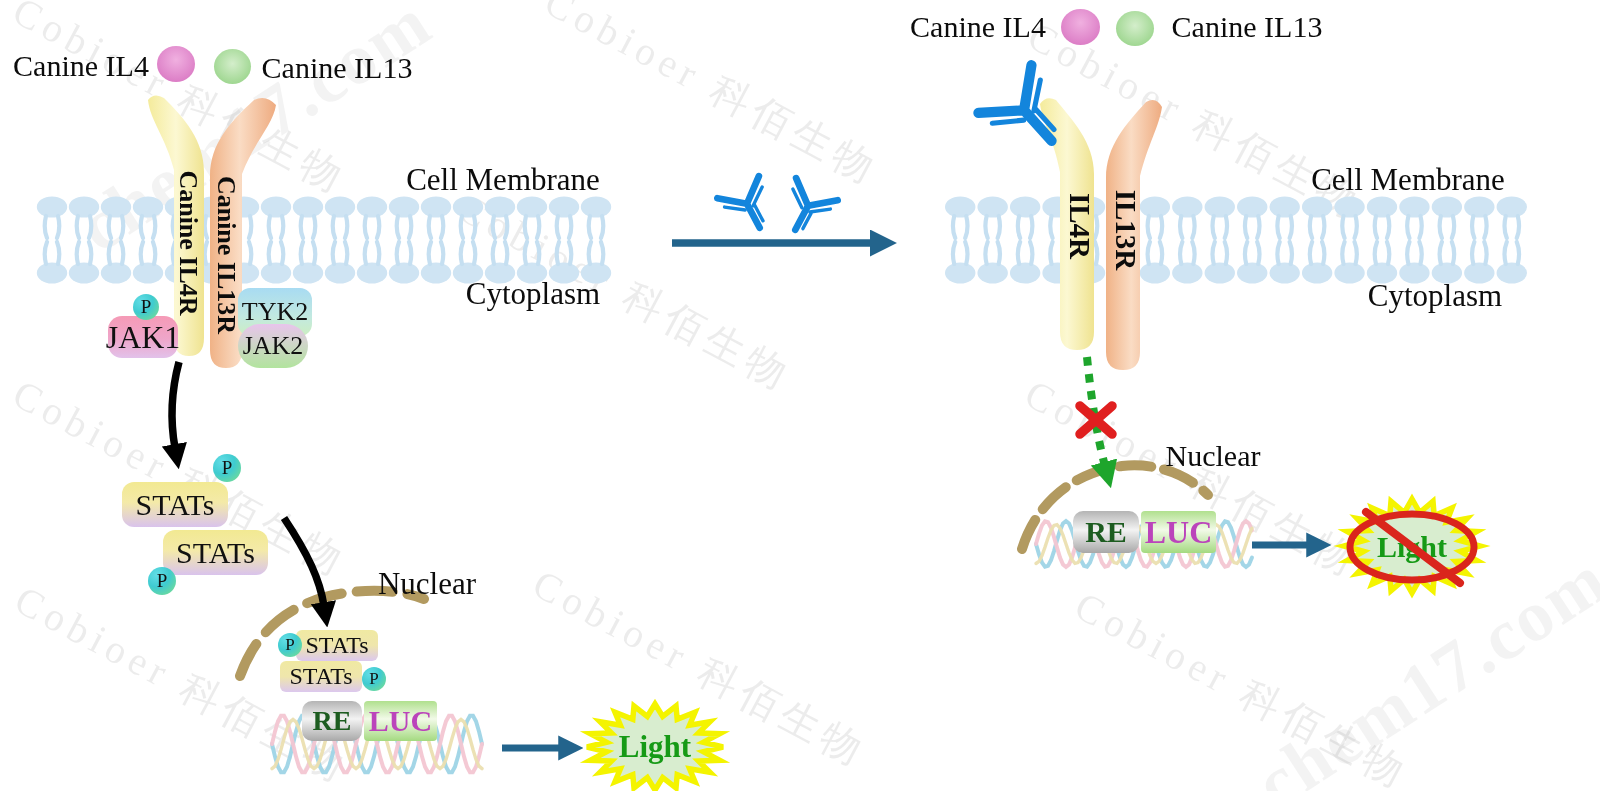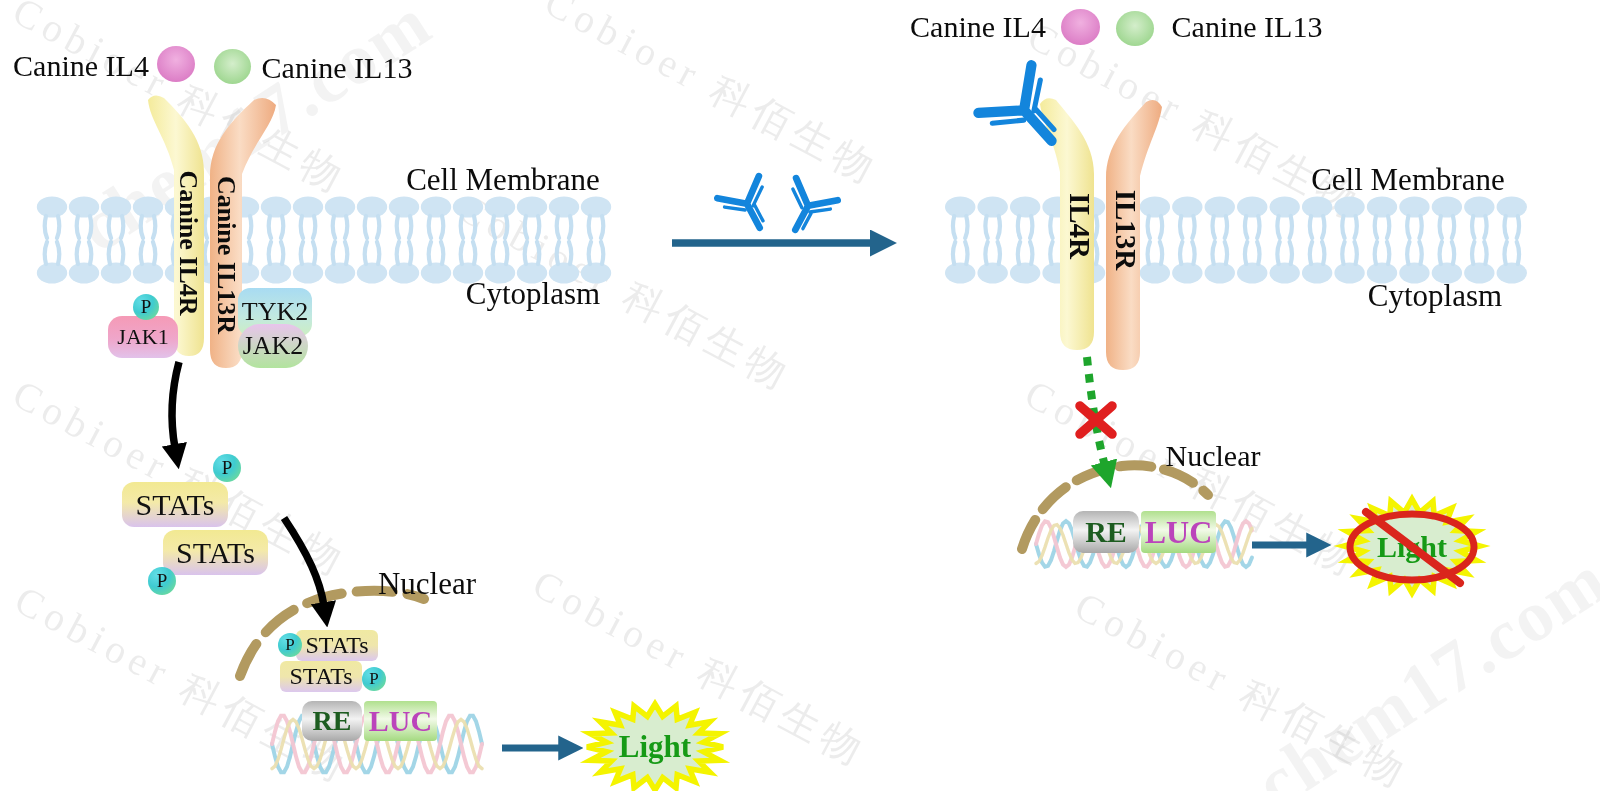--- a/index.html
+++ b/index.html
@@ -12,21 +12,21 @@
   #art{position:absolute;left:0;top:0;z-index:1;}
   #top{position:absolute;left:0;top:0;z-index:3;pointer-events:none;}
   .lbl{position:absolute;z-index:2;white-space:nowrap;color:#0c0c0c;
        transform:translate(-50%,-50%);}
   .vert{transform:translate(-50%,-50%) rotate(90deg);font-weight:bold;}
   .box{position:absolute;z-index:2;display:flex;align-items:center;justify-content:center;
        white-space:nowrap;color:#111;}
   .pc{position:absolute;z-index:2;border-radius:50%;display:flex;align-items:center;justify-content:center;
       font-size:19px;color:#083;color:#062;color:#111;
       background:radial-gradient(circle at 32% 28%,#63dde6 0%,#3fcbd0 45%,#7bde8d 95%);}
-  .jak1{background:linear-gradient(180deg,#f59ab6 0%,#efa6ca 55%,#e2c2ea 100%);border-radius:14px;font-size:22px;}
+  .jak1{background:linear-gradient(180deg,#f59ab6 0%,#efa6ca 55%,#e2c2ea 100%);border-radius:14px;font-size:32px;}
   .tyk2{background:linear-gradient(180deg,#a8dbf2 0%,#c2e9e0 60%,#cdeec2 100%);border-radius:12px;font-size:26px;}
   .jak2{background:linear-gradient(180deg,#e8c4ec 0%,#cfd5c8 45%,#b2e49e 100%);border-radius:22px;font-size:26px;}
   .stats{background:linear-gradient(180deg,#f2e992 0%,#f4eaa8 45%,#d9c3ec 100%);border-radius:12px;font-size:30px;}
   .nstats{background:linear-gradient(180deg,#f0e9a2 0%,#efe6ac 50%,#dcc8ee 100%);border-radius:6px;font-size:24px;}
   .rebox{background:linear-gradient(180deg,#b4b4b4 0%,#f3f3f3 45%,#a8a8a8 100%);border-radius:10px;
          font-weight:bold;color:#1d5c20;font-size:28px;}
   .lucbox{background:linear-gradient(180deg,#b0e08e 0%,#f2fae8 45%,#a4da80 100%);border-radius:4px;
          font-weight:bold;color:#bb44bb;font-size:30px;}
   .circ{position:absolute;z-index:2;border-radius:50%;}
   .pinkc{background:radial-gradient(circle at 50% 38%,#f0b0e0 0%,#dc7ec6 75%,#d470be 100%);}

